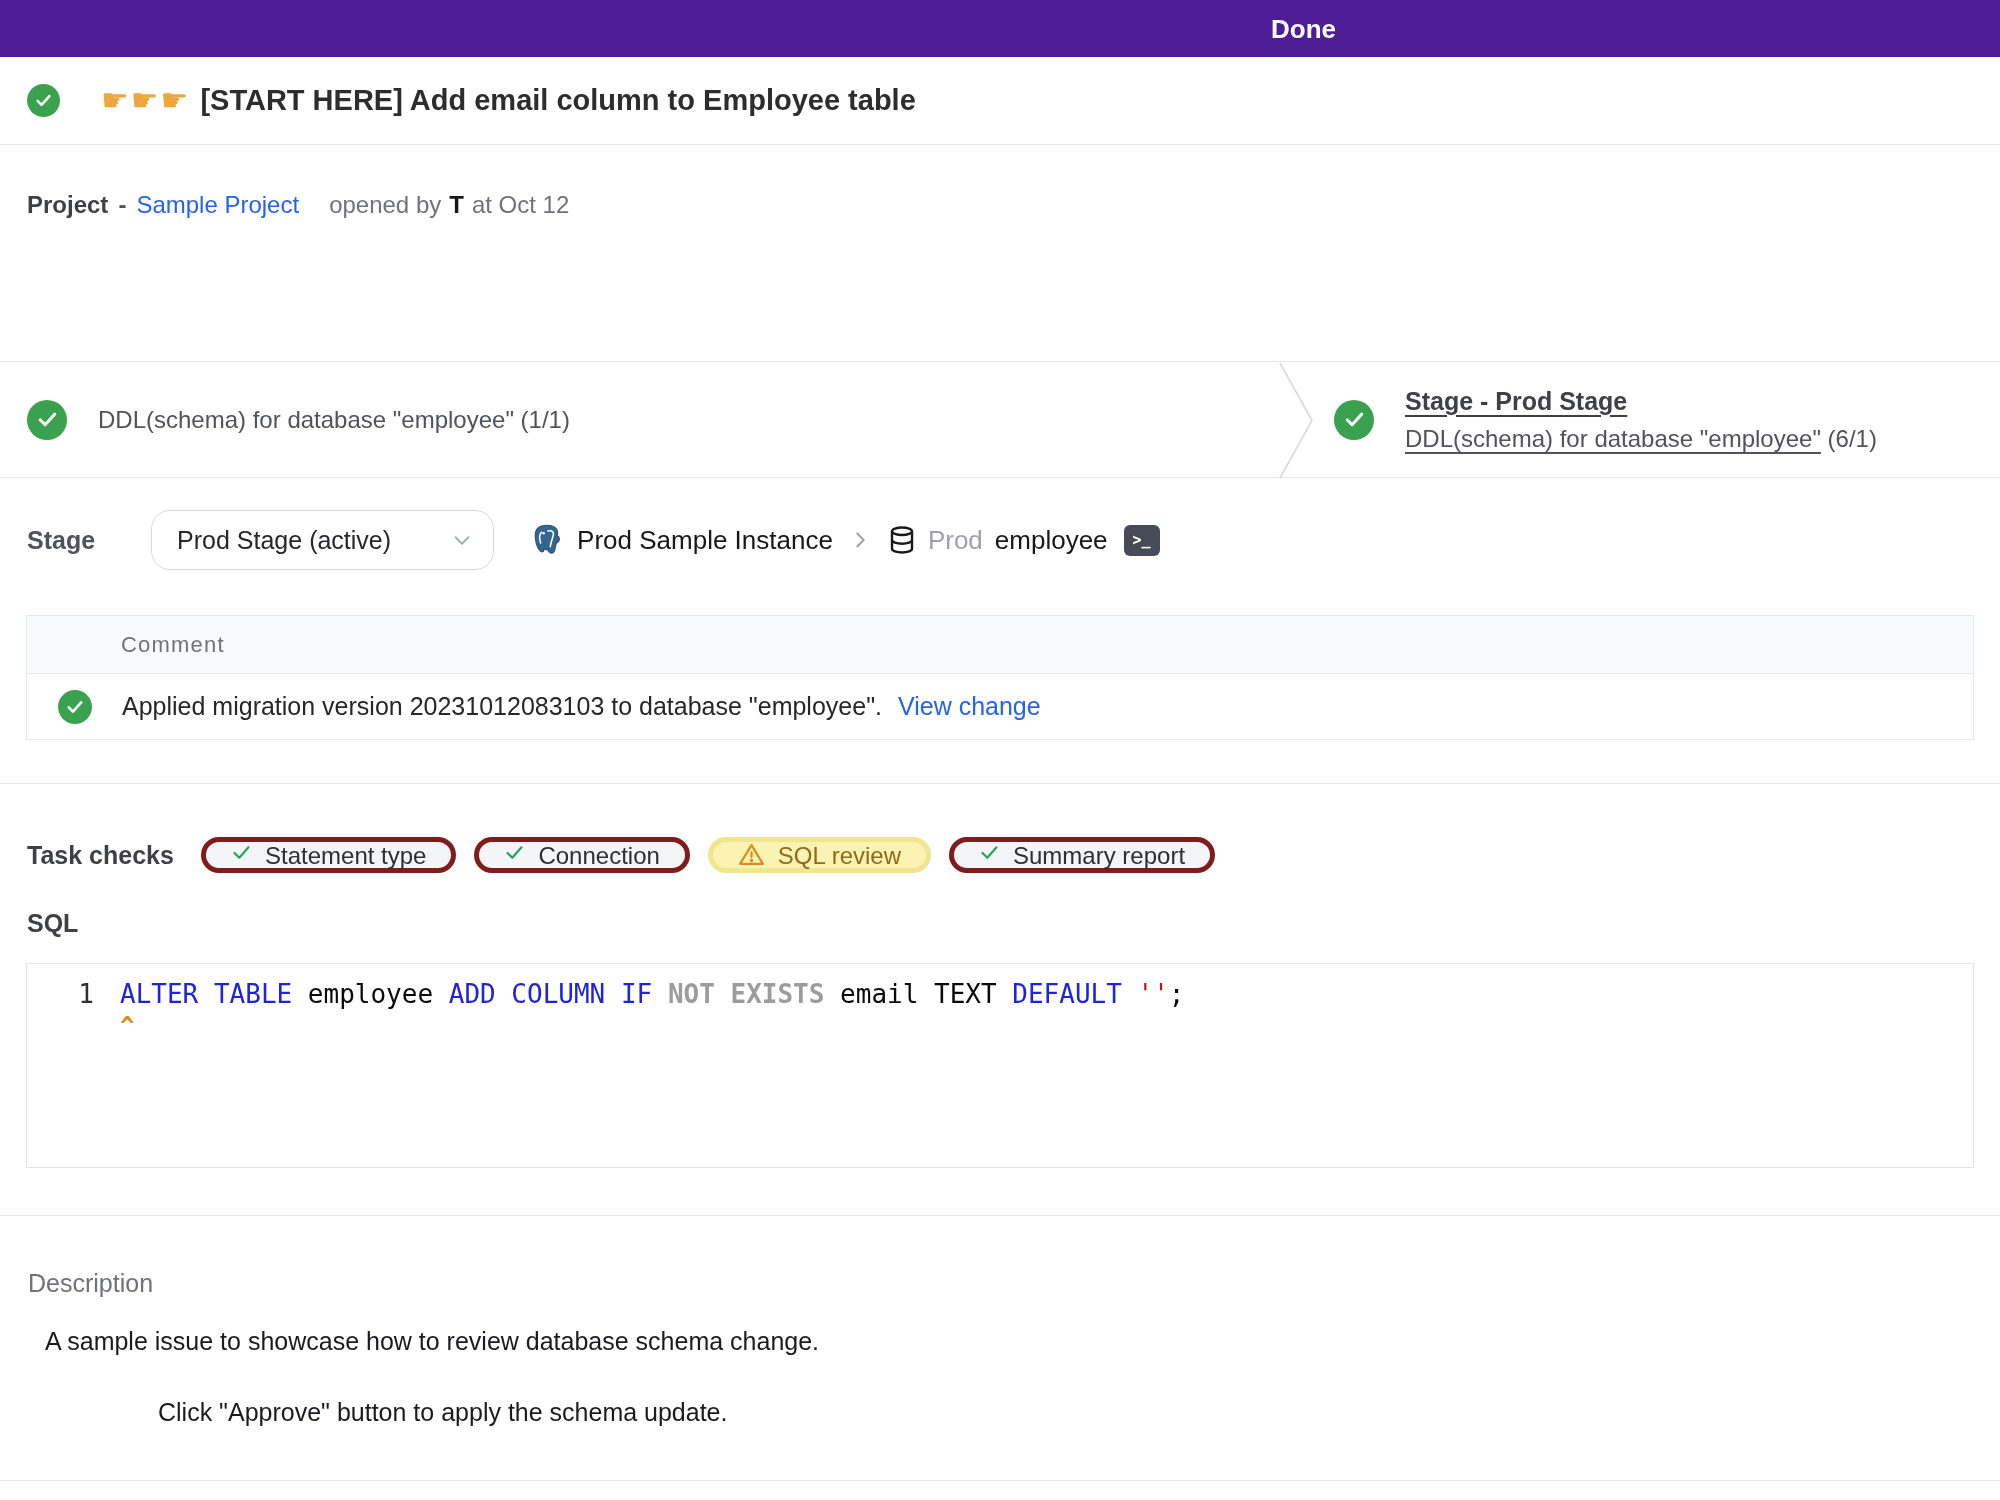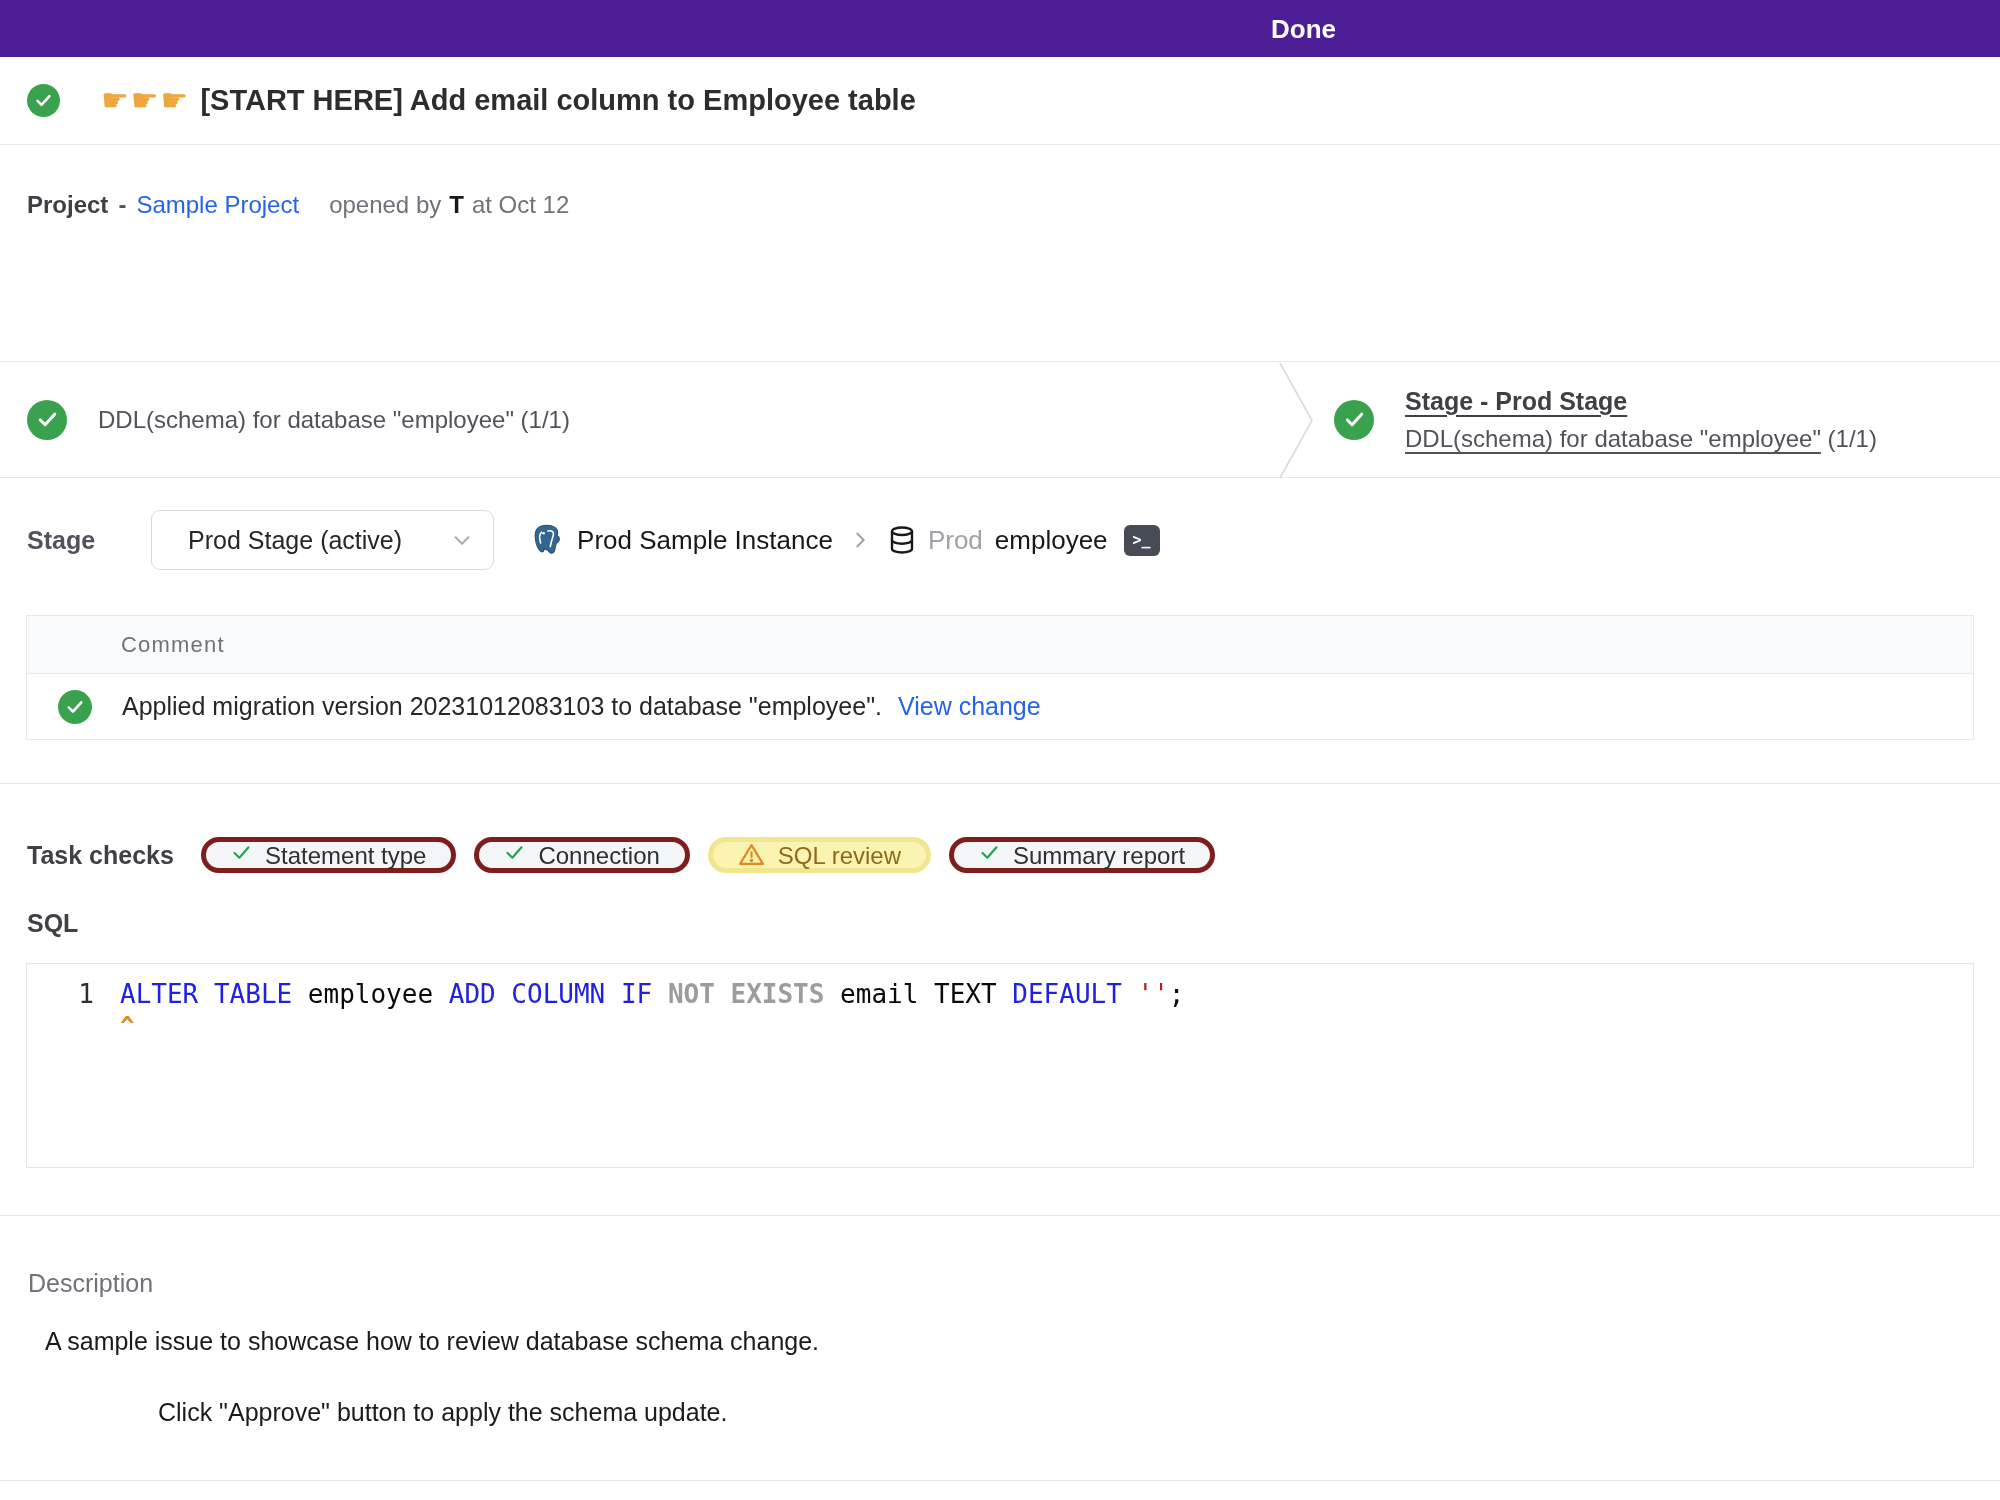--- a/index.html
+++ b/index.html
@@ -44,22 +44,22 @@
   .stage-text { margin-left:31px; }
   .stage-title { font-size:25px; font-weight:700; color:#3f3f46; margin-bottom:9px; white-space:nowrap; }
   .stage-sub { font-size:24px; color:#52525b; white-space:nowrap; }
   .u { text-decoration:underline; text-underline-offset:5px; text-decoration-thickness:2px; cursor:pointer; }
   .stage-sep { position:absolute; left:1278px; top:0; }
 
   
   .stage-select-row { position:absolute; top:505px; left:27px; height:70px;
     display:flex; align-items:center; white-space:nowrap; }
   .stage-select-label { font-size:25px; font-weight:600; color:#52525b; margin-right:56px; }
-  .select-box { width:343px; height:60px; border:1.5px solid #d8dade; border-radius:9px;
-    background:#fff; display:flex; align-items:center; padding:0 20px 0 36px; cursor:pointer;gap:48px; }
+  .select-box { width:343px; height:60px; border:1.5px solid #d8dade; border-radius:19px;
+    background:#fff; display:flex; align-items:center; padding:0 20px 0 25px; cursor:pointer;gap:48px; }
   .select-box .val { font-size:25px; color:#27272a; flex:1; }
   .crumb-gap { margin-left:36px; }
   .instance-name { font-size:26px; color:#18181b; margin-left:13px; }
   .crumb-chev { margin:0 16px; display:inline-flex; }
   .db-env { font-size:26px; color:#a1a1aa; margin-left:11px; }
   .db-name { font-size:26px; color:#18181b; font-weight:500; margin-left:12px; }
   .term-btn { margin-left:16px; width:36px; height:31px; background:#474b56; border-radius:6px;
     color:#fff; display:inline-flex; align-items:center; justify-content:center;
     font-family:"DejaVu Sans Mono",monospace; font-size:15px; font-weight:700; cursor:pointer; }
 
@@ -155,21 +155,21 @@
 
     <div class="stage-block right">
       <span class="check-circle sz40">
         <svg width="23" height="23" viewBox="0 0 24 24" fill="none" stroke="#ffffff" stroke-width="3.2" stroke-linecap="round" stroke-linejoin="round">
             <path d="M4.5 12.5 L9.5 17.5 L19.5 6.5"></path>
           </svg>
       </span>
       <span class="stage-text">
         <div class="stage-title u">Stage - Prod Stage</div>
         <div class="stage-sub">
-          <span class="u">DDL(schema) for database "employee"</span><span> (1/1)</span>
+          <span class="u">DDL(schema) for database "employee"</span><span> (6/1)</span>
         </div>
       </span>
     </div>
   </div>
 
   <div class="stage-select-row">
     <span class="stage-select-label">Stage</span>
 
     <div class="select-box">
       <span class="val">Prod Stage (active)</span>

